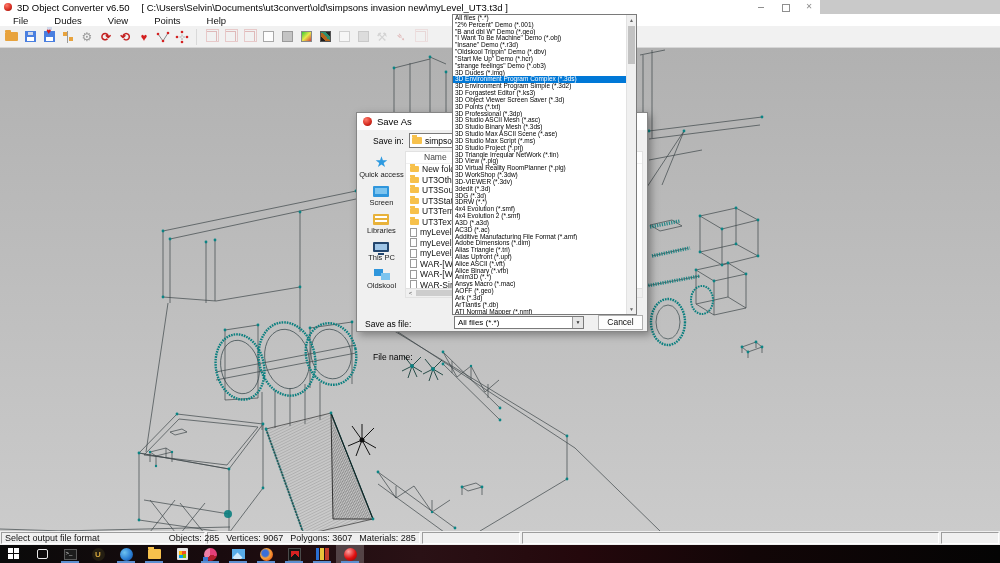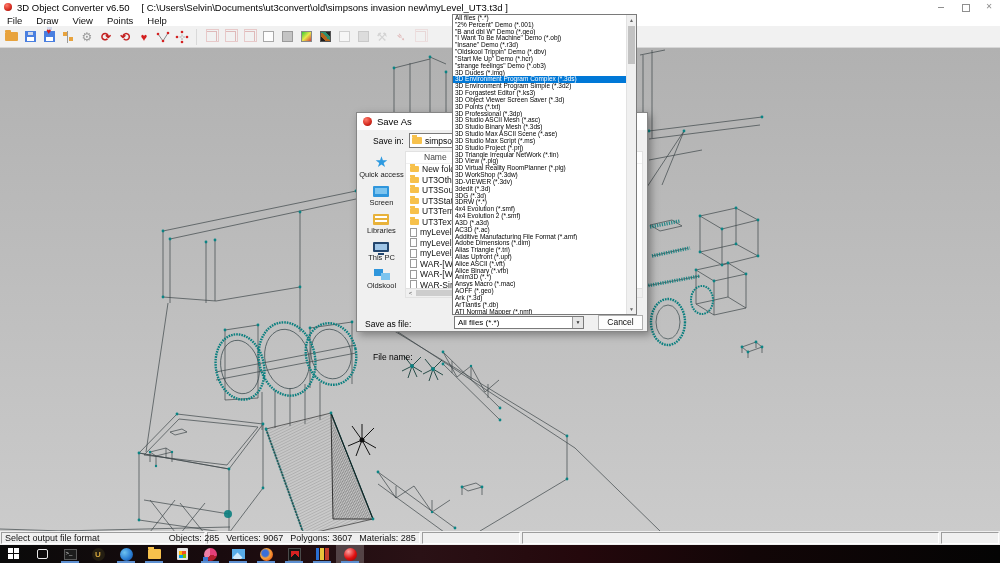--- a/index.html
+++ b/index.html
@@ -1,30 +1,30 @@
 <!DOCTYPE html>
 <html><head>
 <meta charset="utf-8">
 <style>
   * { box-sizing: border-box; margin: 0; padding: 0; }
   html,body { width:1000px; height:563px; overflow:hidden; }
   body { position:relative; font-family:"Liberation Sans", sans-serif; background:#c9c9c9; }
 
   
-  .titlebar { position:absolute; left:0; top:0; width:1000px; height:14px; background:#fff; display:flex; align-items:center; z-index:5; }
+  .titlebar { position:absolute; left:0; top:0; width:820px; height:14px; background:#fff; display:flex; align-items:center; z-index:5; }
   .app-dot { width:8px; height:8px; border-radius:50%; background:radial-gradient(circle at 35% 30%, #ff7a6a, #d42a1e 60%, #7e0d06); margin:0 5px 0 4px; flex:0 0 auto; }
   .title-text { font-size:9.5px; color:#000; white-space:nowrap; }
   .title-path { font-size:9.5px; color:#000; white-space:nowrap; margin-left:12px; }
   .winbtns { position:absolute; right:2px; top:0; height:14px; display:flex; align-items:center; gap:14px; padding-right:4px; }
   .wb { width:10px; height:10px; position:relative; color:#8f8f8f; font-size:8px; line-height:10px; text-align:center; }
   .wb-min::after { content:""; position:absolute; left:2px; right:2px; top:5px; height:1px; background:#8f8f8f; }
   .wb-max::after { content:""; position:absolute; left:2px; top:2px; width:6px; height:6px; border:1px solid #8f8f8f; }
 
   .menubar { position:absolute; left:0; top:14px; width:1000px; height:12px; background:#fff; display:flex; align-items:center; z-index:5; }
-  .menu-item { font-size:9.5px; color:#111; padding:0 7px; }
+  .menu-item { font-size:9.5px; color:#111; padding:0 13px; }
 
   .toolbar { position:absolute; left:0; top:26px; width:1000px; height:22px; background:#f1f1f1; border-bottom:1px solid #d6d6d6; display:flex; align-items:center; padding-left:4px; gap:5px; z-index:5; }
   .tbi { width:14px; height:15px; position:relative; flex:0 0 auto; display:flex; align-items:center; justify-content:center; }
   .tb-sep { width:1px; height:16px; background:#d9d9d9; margin:0 2px; flex:0 0 auto; }
   .i-folder { width:13px; height:9px; background:#e8a33d; border-radius:1px; position:relative; }
   .i-folder::before { content:""; position:absolute; left:0; top:-2px; width:6px; height:2px; background:#e8a33d; border-radius:1px 1px 0 0; }
   .i-floppy { width:11px; height:11px; background:#4a7fe0; position:relative; }
   .i-floppy::before { content:""; position:absolute; left:2px; bottom:1px; width:7px; height:4px; background:#fff; }
   .i-floppy::after { content:""; position:absolute; left:3px; top:1px; width:5px; height:3px; background:#cfd8ea; }
   .i-heart-ovl::after { content:"♥"; position:absolute; right:-2px; top:-4px; color:#d41f1f; font-size:8px; }
@@ -292,21 +292,21 @@
   <div class="winbtns">
     <span class="wb wb-min"></span>
     <span class="wb wb-max"></span>
     <span class="wb">✕</span>
   </div>
 </div>
 
 <div class="menubar">
 
 <span class="menu-item">File</span>
-    <span class="menu-item">Draw</span>
+    <span class="menu-item">Dudes</span>
     <span class="menu-item">View</span>
     <span class="menu-item">Points</span>
     <span class="menu-item">Help</span>
   </div>
 
 <div class="toolbar">
   <span class="tbi">
       <span class="i-folder"></span>
     </span>
   <span class="tbi">

